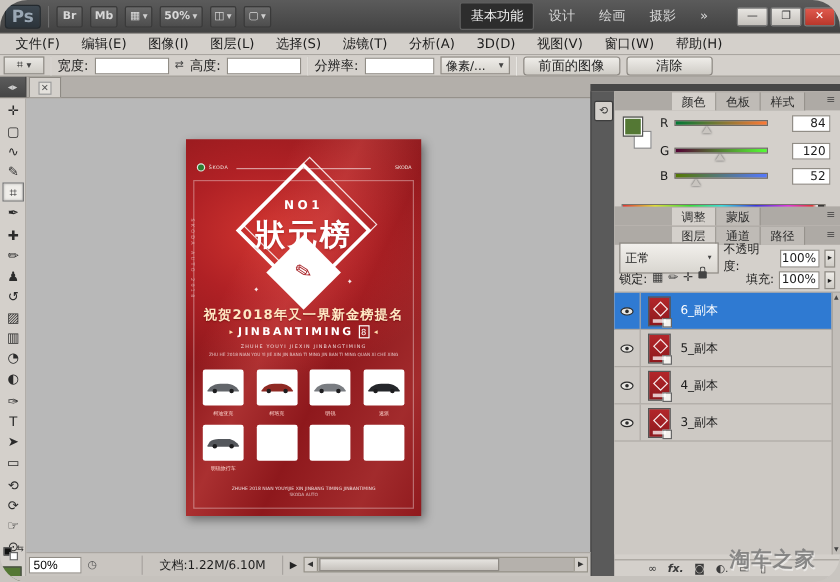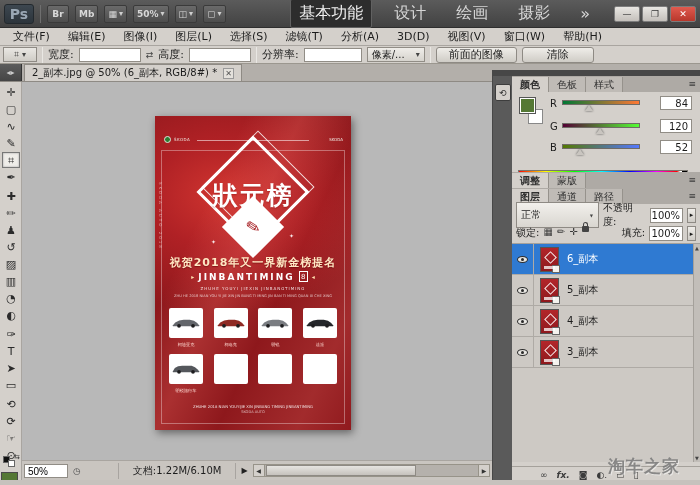--- a/index.html
+++ b/index.html
@@ -1,27 +1,27 @@
 <!DOCTYPE html>
 <html><head>
 <meta charset="utf-8">
 <style>
   * { margin:0; padding:0; box-sizing:border-box; }
   html,body { width:700px; height:485px; overflow:hidden; }
   body { font-family:"DejaVu Sans","Liberation Sans",sans-serif; font-size:11px; color:#1c1c1c; background:#c9c5c0; }
   .abs { position:absolute; }
-  #app { position:relative; width:700px; height:485px; background:#c9c5c0; overflow:hidden; }
+  #app { position:relative; width:700px; height:485px; background:#c9c5c0; overflow:hidden;border-radius:23px; }
 
   
   #appbar { left:0; top:0; width:700px; height:28px; background:linear-gradient(#5b5b5b,#424242); border-bottom:1px solid #2e2e2e; display:flex; align-items:center; gap:6px; padding:0 4px; }
   #ps-logo { width:30px; height:20px; color:#9aa7b4; font-weight:bold; font-size:14px; display:flex; align-items:center; justify-content:center; background:linear-gradient(#3d4750,#2c343b); border-radius:3px; border:1px solid #23292e; }
   .bar-btn { min-width:22px; height:18px; padding:0 3px; background:linear-gradient(#6a6a6a,#4d4d4d); border:1px solid #3a3a3a; border-radius:2px; color:#d8d8d8; font-size:9px; font-weight:bold; display:flex; align-items:center; justify-content:center; gap:2px; }
   .bar-caret { color:#cfcfcf; font-size:8px; }
   .bar-sep { width:1px; height:18px; background:#353535; border-right:1px solid #6f6f6f; }
-  #workspaces { margin-left:auto; display:flex; align-items:center; gap:14px; color:#d6d6d6; font-size:16px; }
+  #workspaces { margin-left:auto; display:flex; align-items:center; gap:4px; color:#d6d6d6; font-size:11px; }
   .ws-item { padding:3px 8px; }
   .ws-item.active { background:#2d2d2d; border:1px solid #616161; border-radius:2px; color:#f0f0f0; }
   #win-controls { display:flex; gap:2px; margin-left:10px; }
   .win-btn { width:26px; height:16px; background:linear-gradient(#e8e6e2,#c4c0bb); border:1px solid #7c7c7c; border-radius:2px; font-size:9px; display:flex; align-items:center; justify-content:center; color:#333; }
   .win-btn.close { background:linear-gradient(#e05a4e,#b8372b); color:#fff; font-weight:bold; }
 
   
   #menubar { left:0; top:28px; width:700px; height:18px; background:#d4d0cb; border-bottom:1px solid #a9a5a0; display:flex; align-items:center; padding-left:4px; }
   .menu-item { padding:0 9px; font-size:11px; }
 
@@ -93,21 +93,21 @@
 
   
   #dock-top-band { left:492px; top:70px; width:208px; height:6px; background:#474747; }
   #dockstrip { left:492px; top:76px; width:20px; height:406px; background:#5a5a5a; border-left:1px solid #474747; }
   #dock-history-btn { position:absolute; left:2px; top:8px; width:16px; height:17px; background:#d4d0cb; border:1px solid #3d3d3d; border-radius:2px; font-size:9px; display:flex; align-items:center; justify-content:center; color:#333; }
 
   
   #panels { left:512px; top:76px; width:188px; height:406px; background:#d4d0cb; }
   .ptabbar { position:absolute; left:0; width:188px; height:16px; background:#aeaaa5; display:flex; align-items:flex-end; }
   .ptab { height:15px; padding:0 8px; font-size:10px; display:flex; align-items:center; background:#bfbbb6; border-right:1px solid #96928c; color:#2e2e2e; }
-  .ptab.active { background:#d4d0cb; font-weight:bold; }
+  .ptab.active { background:#d4d0cb; font-weight:normal;margin-left:48px; }
   .pmenu { margin-left:auto; margin-right:4px; font-size:9px; color:#3a3a3a; align-self:center; }
 
   
   #color-tabs { top:0; }
   #color-body { position:absolute; left:0; top:16px; width:188px; height:80px; }
   #cp-fg { position:absolute; left:8px; top:6px; width:15px; height:15px; background:#547834; border:1px solid #fff; outline:1px solid #555; z-index:2; }
   #cp-bg { position:absolute; left:16px; top:17px; width:15px; height:15px; background:#fff; border:1px solid #888; }
   .ch-row { position:absolute; left:38px; width:146px; height:16px; }
   .ch-label { position:absolute; left:0; top:2px; font-size:10px; }
   .ch-track { position:absolute; left:12px; top:4px; width:78px; height:5px; border:1px solid #6f6b66; }
@@ -241,21 +241,20 @@
       <span class="bar-caret" style="color:#444">▾</span>
     </div>
     <div class="opt-sep"></div>
     <div class="opt-btn">前面的图像</div>
     <div class="opt-btn" style="padding:0 24px">清除</div>
   </div>
 
   <div id="tabbar" class="abs">
     <div id="tab-collapse">◂▸</div>
     <div id="doc-tab">
-      <span>2_副本.jpg @ 50% (6_副本, RGB/8#) *</span>
       <span id="tab-close">✕</span>
     </div>
   </div>
 
   <div id="toolbar" class="abs">
     <span class="tool" style="top:2px">✛</span>
     <span class="tool" style="top:19px">▢</span>
     <span class="tool" style="top:36px">∿</span>
     <span class="tool" style="top:53px">✎</span>
     <span class="tool selected" style="top:70px">⌗</span>
@@ -290,20 +289,21 @@
       <div class="frame"></div>
       <div id="p-header">
         <div id="p-logo"></div>
         <span id="p-brand-left">ŠKODA</span>
         <div id="p-hline"></div>
         <span id="p-brand-right">SKODA</span>
       </div>
       <div id="p-side">SKODA AUTO 2018</div>
       <div class="dia" id="dia-outline2"></div>
       <div class="dia" id="dia-outer"></div>
+      <div id="p-no1">NO1</div>
       <div id="p-title">狀元榜</div>
       <div class="dia" id="dia-fill"></div>
       <div id="dia-art">✎</div>
       <span class="sparkle" style="left:56px;top:122px">✦</span>
       <span class="sparkle" style="left:134px;top:116px">✦</span>
       <div id="p-headline">祝贺2018年又一界新金榜提名</div>
       <div id="p-subline">
         <span class="deco">▸</span>
         <span id="p-sub-text">JINBANTIMING</span>
         <span id="p-badge">8</span>

